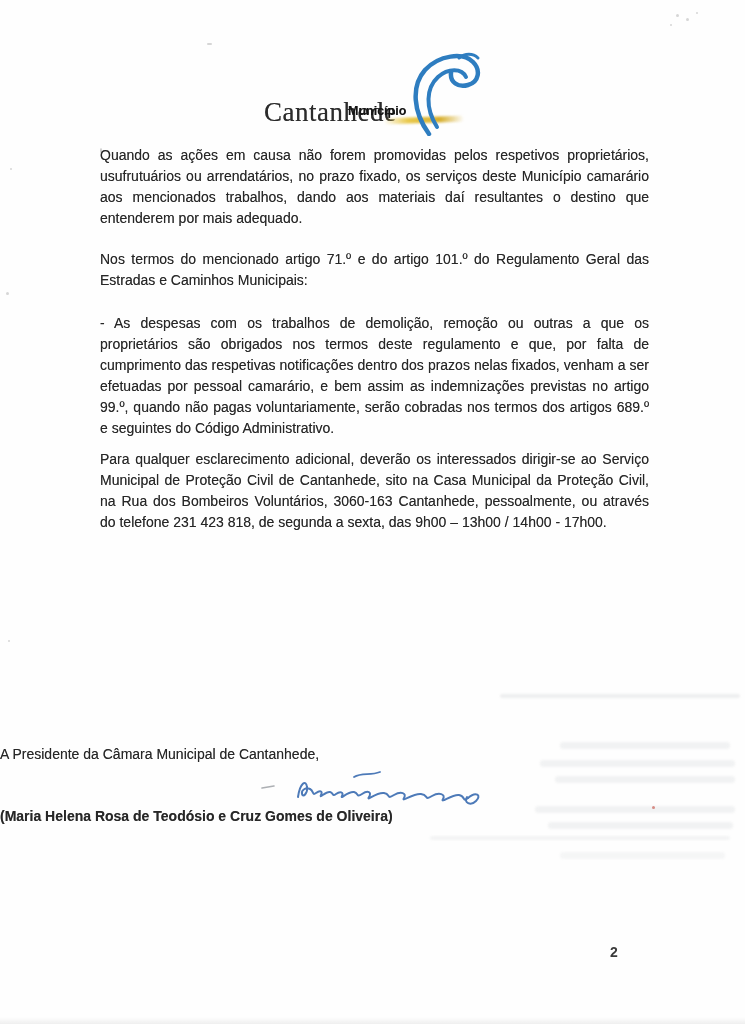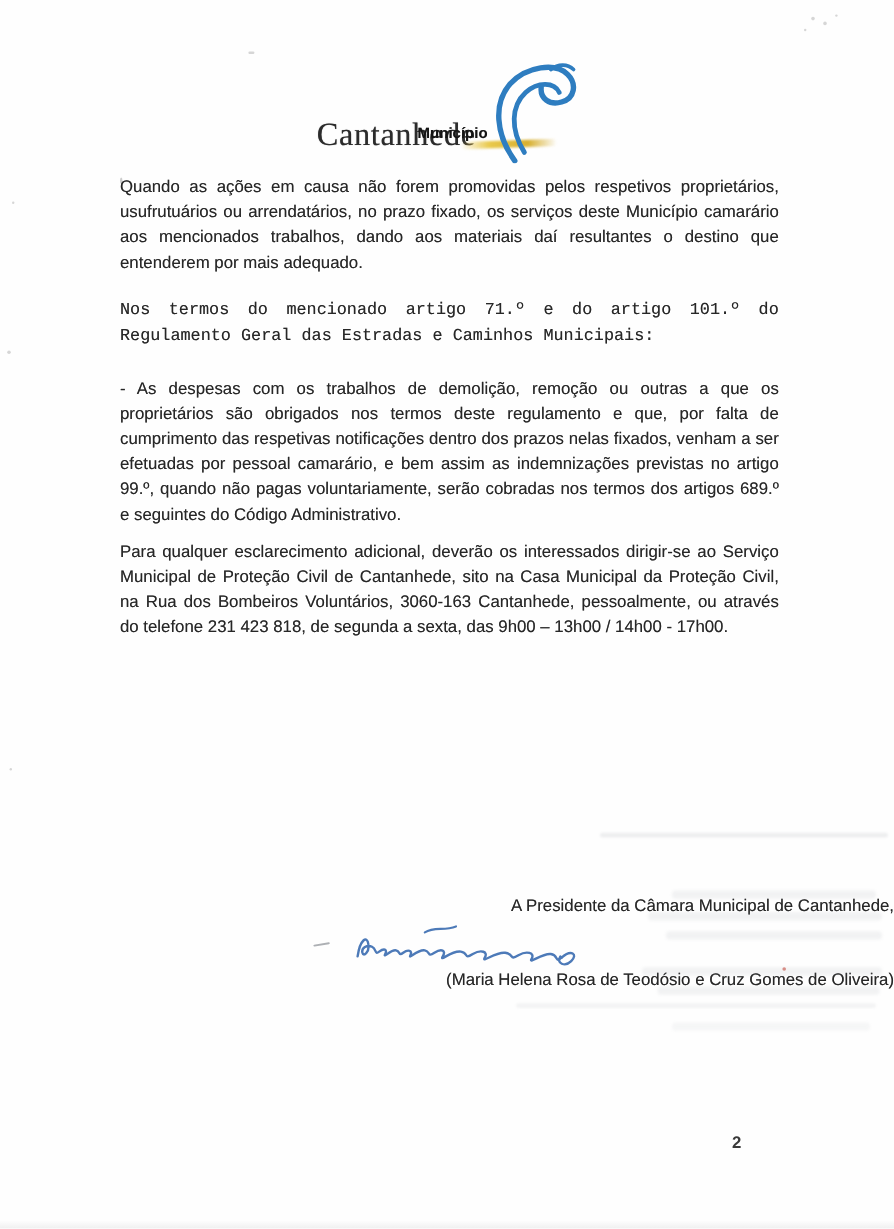--- a/index.html
+++ b/index.html
@@ -28,32 +28,32 @@
     filter:blur(0.8px);transform:rotate(-2deg);border-radius:3px;
   }
   
   .content{
     position:absolute;left:100px;top:145px;width:549px;
     font-size:14px;line-height:21px;color:#272727;text-align:justify;
     text-shadow:0 0 0.5px rgba(45,45,45,0.55);
   }
   .content p{margin:0;}
   .p1{margin-bottom:20px !important;}
-  .p2{margin-bottom:22px !important;font-family:Liberation Mono, monospace;}
+  .p2{margin-bottom:22px !important;}
   .p3{text-indent:7px;}
   .p4{margin-bottom:10px !important;}
   .p5{margin-bottom:17px !important;}
   .p6{margin-bottom:12px !important;}
   .dateline{text-align:left;}
   
-  .sig{position:absolute;left:0;top:746px;width:745px;text-align:right;
+  .sig{position:absolute;left:0;top:746px;width:745px;text-align:left;
        color:#272727;text-shadow:0 0 0.5px rgba(45,45,45,0.55);}
   .sig-title{font-size:14px;}
   .sig-svg{display:block;margin:5px auto 0 auto;}
-  .sig-name{font-size:14px;margin-top:1px;}
+  .sig-name{font-size:14px;margin-top:1px;font-weight:bold;}
   
   .page-num{position:absolute;left:610px;top:944px;font-size:14px;font-weight:bold;color:#3a3a3a;}
   
   .artifact{position:absolute;pointer-events:none;}
   .bleed{background:#9aa0a8;opacity:0.12;filter:blur(1.3px);height:7px;border-radius:3px;}
   .crease{background:#8d9299;opacity:0.14;filter:blur(1px);height:4px;border-radius:2px;}
   .speck{background:#6f6f6f;opacity:0.28;width:3px;height:3px;border-radius:50%;}
   .speck-red{background:#c0392b;opacity:0.55;width:3px;height:3px;border-radius:50%;}
   .edge-bottom{left:0;bottom:0;width:745px;height:7px;
     background:linear-gradient(rgba(0,0,0,0), rgba(0,0,0,0.06));}

